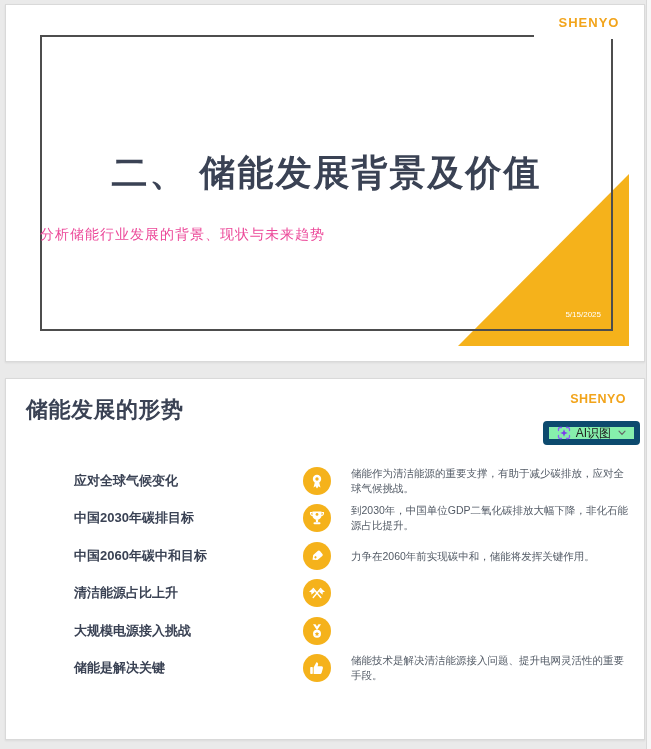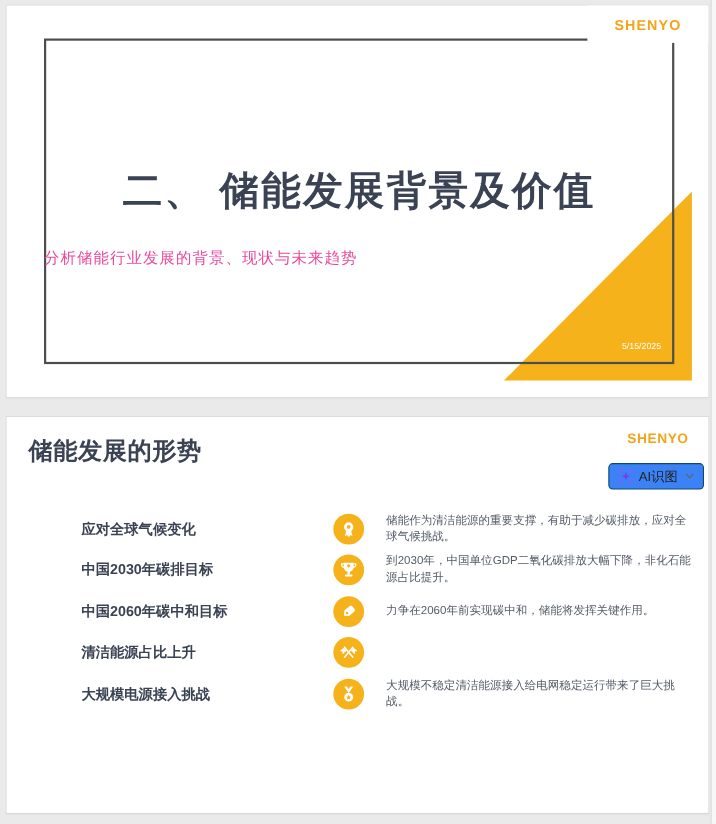--- a/index.html
+++ b/index.html
@@ -52,21 +52,21 @@
     position:absolute;left:20px;top:16px;
     font-size:22px;font-weight:800;color:var(--dark);letter-spacing:0.5px;
   }
   .s2-logo{
     position:absolute;right:18px;top:13px;
     color:var(--logo);font-weight:800;font-size:12.5px;letter-spacing:0.5px;
   }
   .ai-btn{
     position:absolute;right:4px;top:42px;height:24px;
     display:flex;align-items:center;gap:5px;padding:0 8px;
-    background:#3b82f6;border:1px solid #0c4a6e;border-radius:4px;
+    background:#86efac;border:6px solid #0c4a6e;border-radius:4px;
     font-size:12px;color:#222;cursor:pointer;box-sizing:border-box;
   }
   .ai-btn .chev{display:flex;margin-left:2px;}
 
   .rows{position:absolute;left:0;top:83px;right:0;}
   .row{position:relative;height:37.5px;}
   .row .label{
     position:absolute;left:68px;top:50%;transform:translateY(-50%);
     font-size:13px;font-weight:800;color:var(--dark);white-space:nowrap;
   }
@@ -178,20 +178,29 @@
 
     <div class="row">
       <div class="label">大规模电源接入挑战</div>
       <div class="circle">
         <svg width="16" height="16" viewBox="0 0 16 16">
           <path d="M4 1.2 L8 7.2 L12 1.2 H9.5 L8 3.6 L6.5 1.2 Z" fill="#fff"></path>
           <circle cx="8" cy="10.8" r="4" fill="#fff"></circle>
           <path d="M8 8.7 L8.7 10.1 L10.2 10.3 L9.1 11.4 L9.4 12.9 L8 12.2 L6.6 12.9 L6.9 11.4 L5.8 10.3 L7.3 10.1 Z" fill="currentColor"></path>
         </svg>
       </div>
-      <div class="desc">大规模不稳定清洁能源接入给电网稳定运行带来了巨大挑战。</div>
-    </div>
-
+    </div>
+
+    <div class="row">
+      <div class="label">储能是解决关键</div>
+      <div class="circle">
+        <svg width="16" height="16" viewBox="0 0 16 16">
+          <rect x="1.2" y="7" width="2.6" height="7" rx="0.8" fill="#fff"></rect>
+          <path d="M4.6 7.6 L7.4 2.2 c1.3 0.1 2 1 1.7 2.3 L8.6 6.3 h3.9 c1 0 1.7 0.9 1.4 1.9 l-1.2 4.2 c-0.3 1 -1 1.6 -2 1.6 H4.6 Z" fill="#fff"></path>
+        </svg>
+      </div>
+      <div class="desc">储能技术是解决清洁能源接入问题、提升电网灵活性的重要手段。</div>
+    </div>
 
   </div>
 </div>
 
 <div class="scroll-strip"></div>
 
 </body></html>

